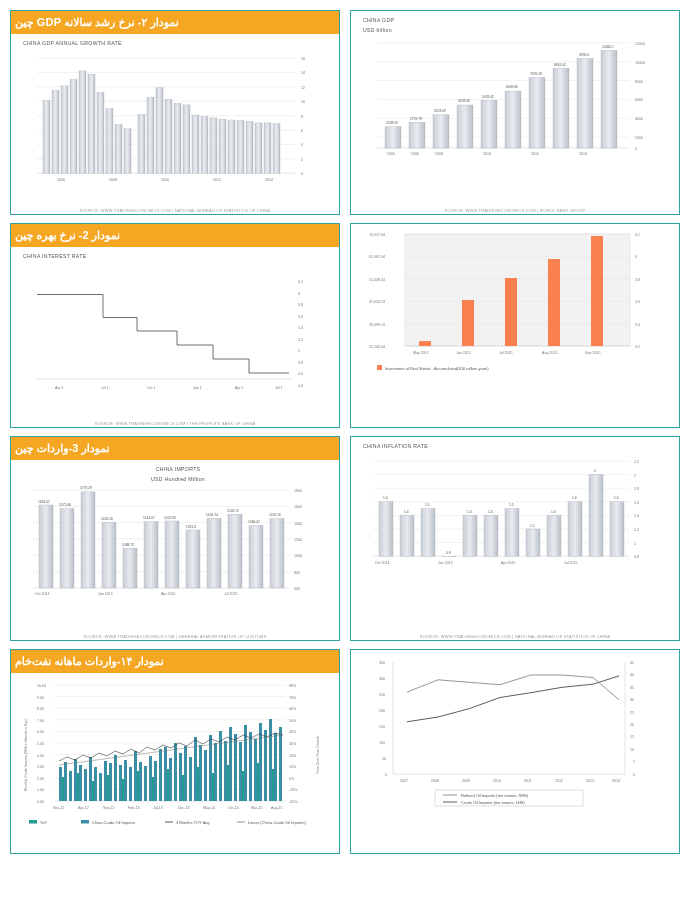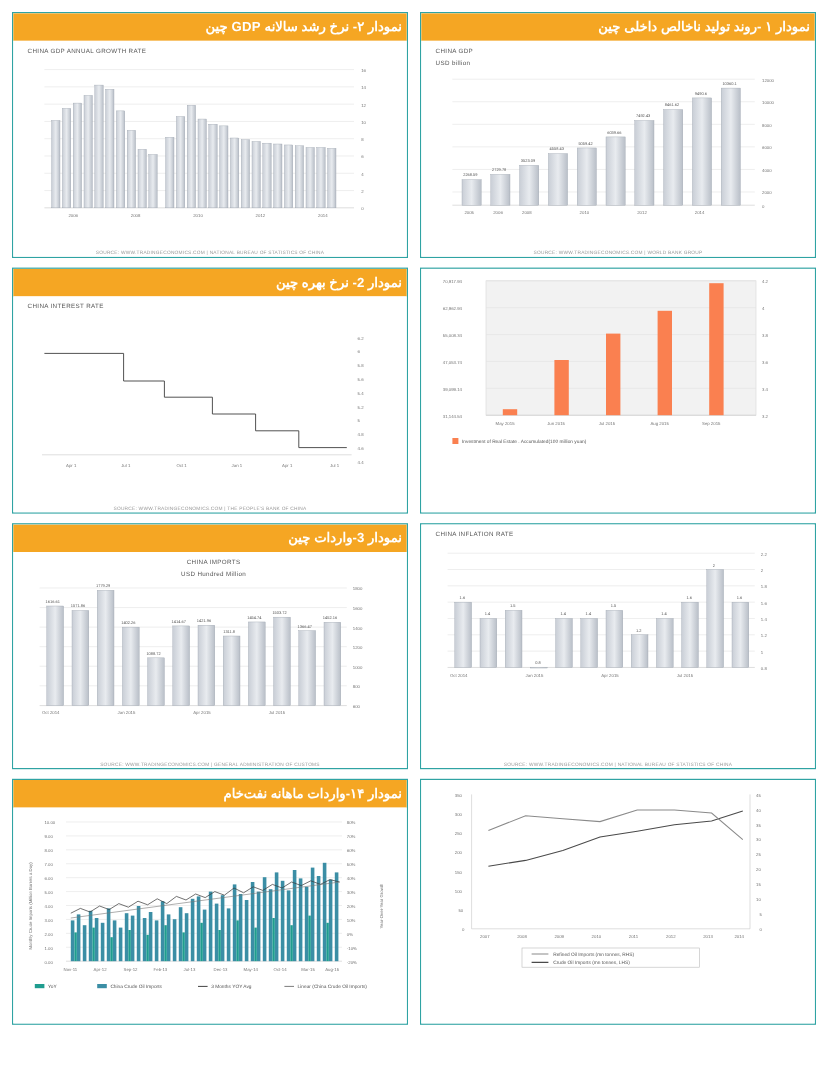--- a/index.html
+++ b/index.html
@@ -25,21 +25,21 @@
     display:flex;
     flex-direction:column;
     background:#fff;
     overflow:hidden;
   }
   .panel-title{
     background:#f5a623;
     color:#ffffff;
     font-weight:bold;
     font-size:11px;
-    text-align:right;
+    text-align:left;
     padding:5px 4px;
     direction:rtl;
     letter-spacing:0.2px;
   }
   .panel-body{
     flex:1;
     position:relative;
     background:#ffffff;
     padding:4px 6px 2px 6px;
     box-sizing:border-box;
@@ -140,21 +140,20 @@
           <text class="tick-txt" x="144" y="133">2010</text>
           <text class="tick-txt" x="196" y="133">2012</text>
           <text class="tick-txt" x="248" y="133">2014</text>
         </g>
       </svg>
       <div class="src">SOURCE: WWW.TRADINGECONOMICS.COM | NATIONAL BUREAU OF STATISTICS OF CHINA</div>
     </div>
   </div>
 
   <div class="panel">
-    <div class="panel-title">نمودار ۱ -روند تولید ناخالص داخلی چین</div>
     <div class="panel-body">
       <div class="chart-head">CHINA GDP</div>
       <div class="chart-head sub">USD billion</div>
       <svg width="318" height="135" viewBox="0 0 318 135">
         <g>
           <line class="grid-line" x1="20" y1="8" x2="272" y2="8"></line>
           <line class="grid-line" x1="20" y1="26.8" x2="272" y2="26.8"></line>
           <line class="grid-line" x1="20" y1="45.6" x2="272" y2="45.6"></line>
           <line class="grid-line" x1="20" y1="64.4" x2="272" y2="64.4"></line>
           <line class="grid-line" x1="20" y1="83.2" x2="272" y2="83.2"></line>

